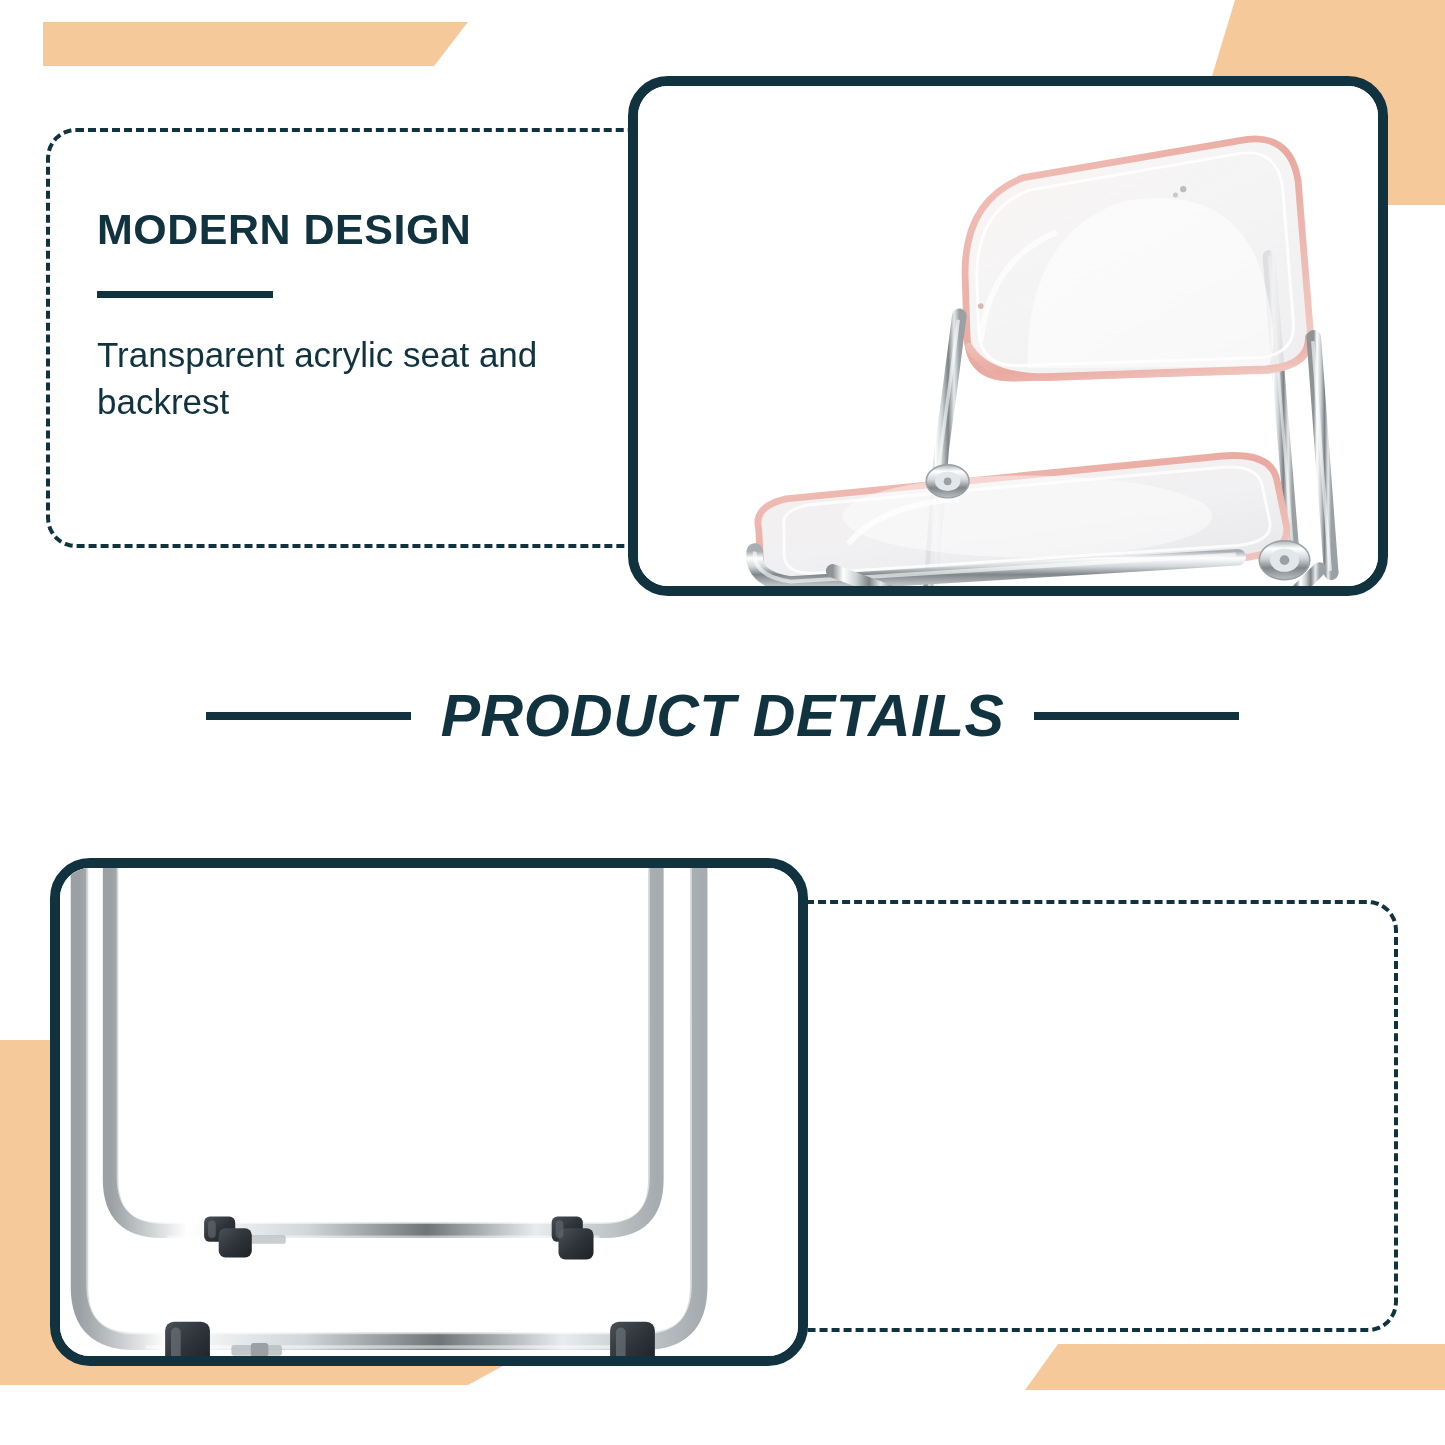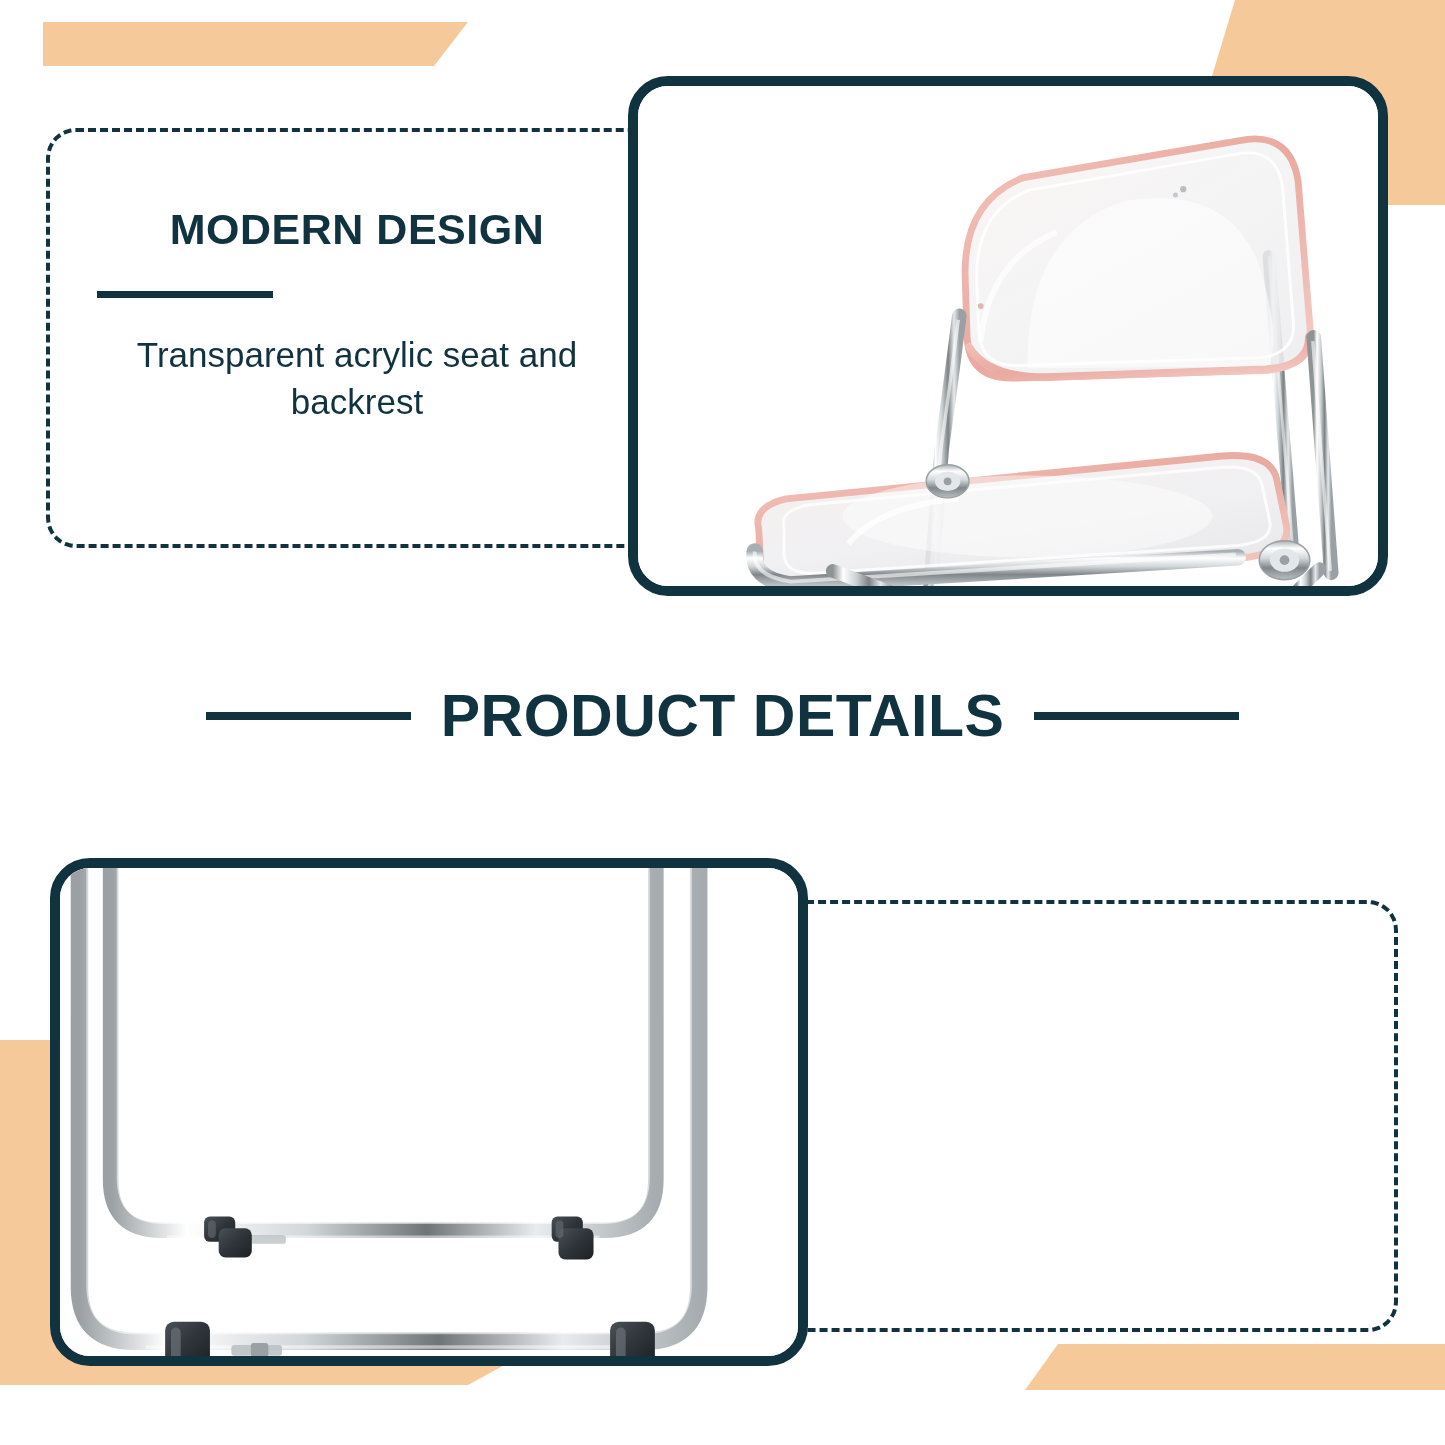--- a/index.html
+++ b/index.html
@@ -50,21 +50,21 @@
     border-radius:40px;
     box-sizing:border-box;
     background:#ffffff;
     overflow:hidden;
     z-index:3;
   }
   .card-chair{left:628px;top:76px;width:760px;height:520px;}
   .card-legs{left:50px;top:858px;width:758px;height:508px;}
 
   
-  .txt-block{position:absolute;z-index:6;text-align:center;}
+  .txt-block{position:absolute;z-index:6;}
   .tb-modern{left:97px;top:205px;width:520px;}
   .tb-frame{left:865px;top:915px;width:520px;}
 
   .feat-title{
     color:#11333f;
     font-weight:bold;
     font-size:43px;
     letter-spacing:0.5px;
     line-height:1.12;
     margin:0;
@@ -73,35 +73,35 @@
   .feat-title.two-line{font-size:41px;}
   .rule{
     width:176px;height:7px;background:#11333f;
     margin:38px 0 34px 0;
   }
   .tb-frame .rule{margin:30px 0 28px 0;}
   .feat-body{
     color:#11333f;
     font-size:35px;
     line-height:1.33;
-    margin:16px;
+    margin:0;
     font-weight:400;
   }
   .tb-frame .feat-body{font-size:34px;line-height:1.3;}
 
   
   .section-head{
     position:absolute;left:0;top:682px;width:1445px;
     display:flex;align-items:center;justify-content:center;
     gap:30px;z-index:6;
   }
   .sh-rule{width:205px;height:8px;background:#11333f;}
   .sh-text{
     color:#11333f;font-weight:bold;font-size:59px;
-    letter-spacing:0.5px;white-space:nowrap;
+    letter-spacing:0.5px;white-space:nowrap;font-style:italic;
   }
 
   
   .photo-inner{position:absolute;inset:0;}
 </style>
 </head>
 <body>
 
 <div class="stage">
 

